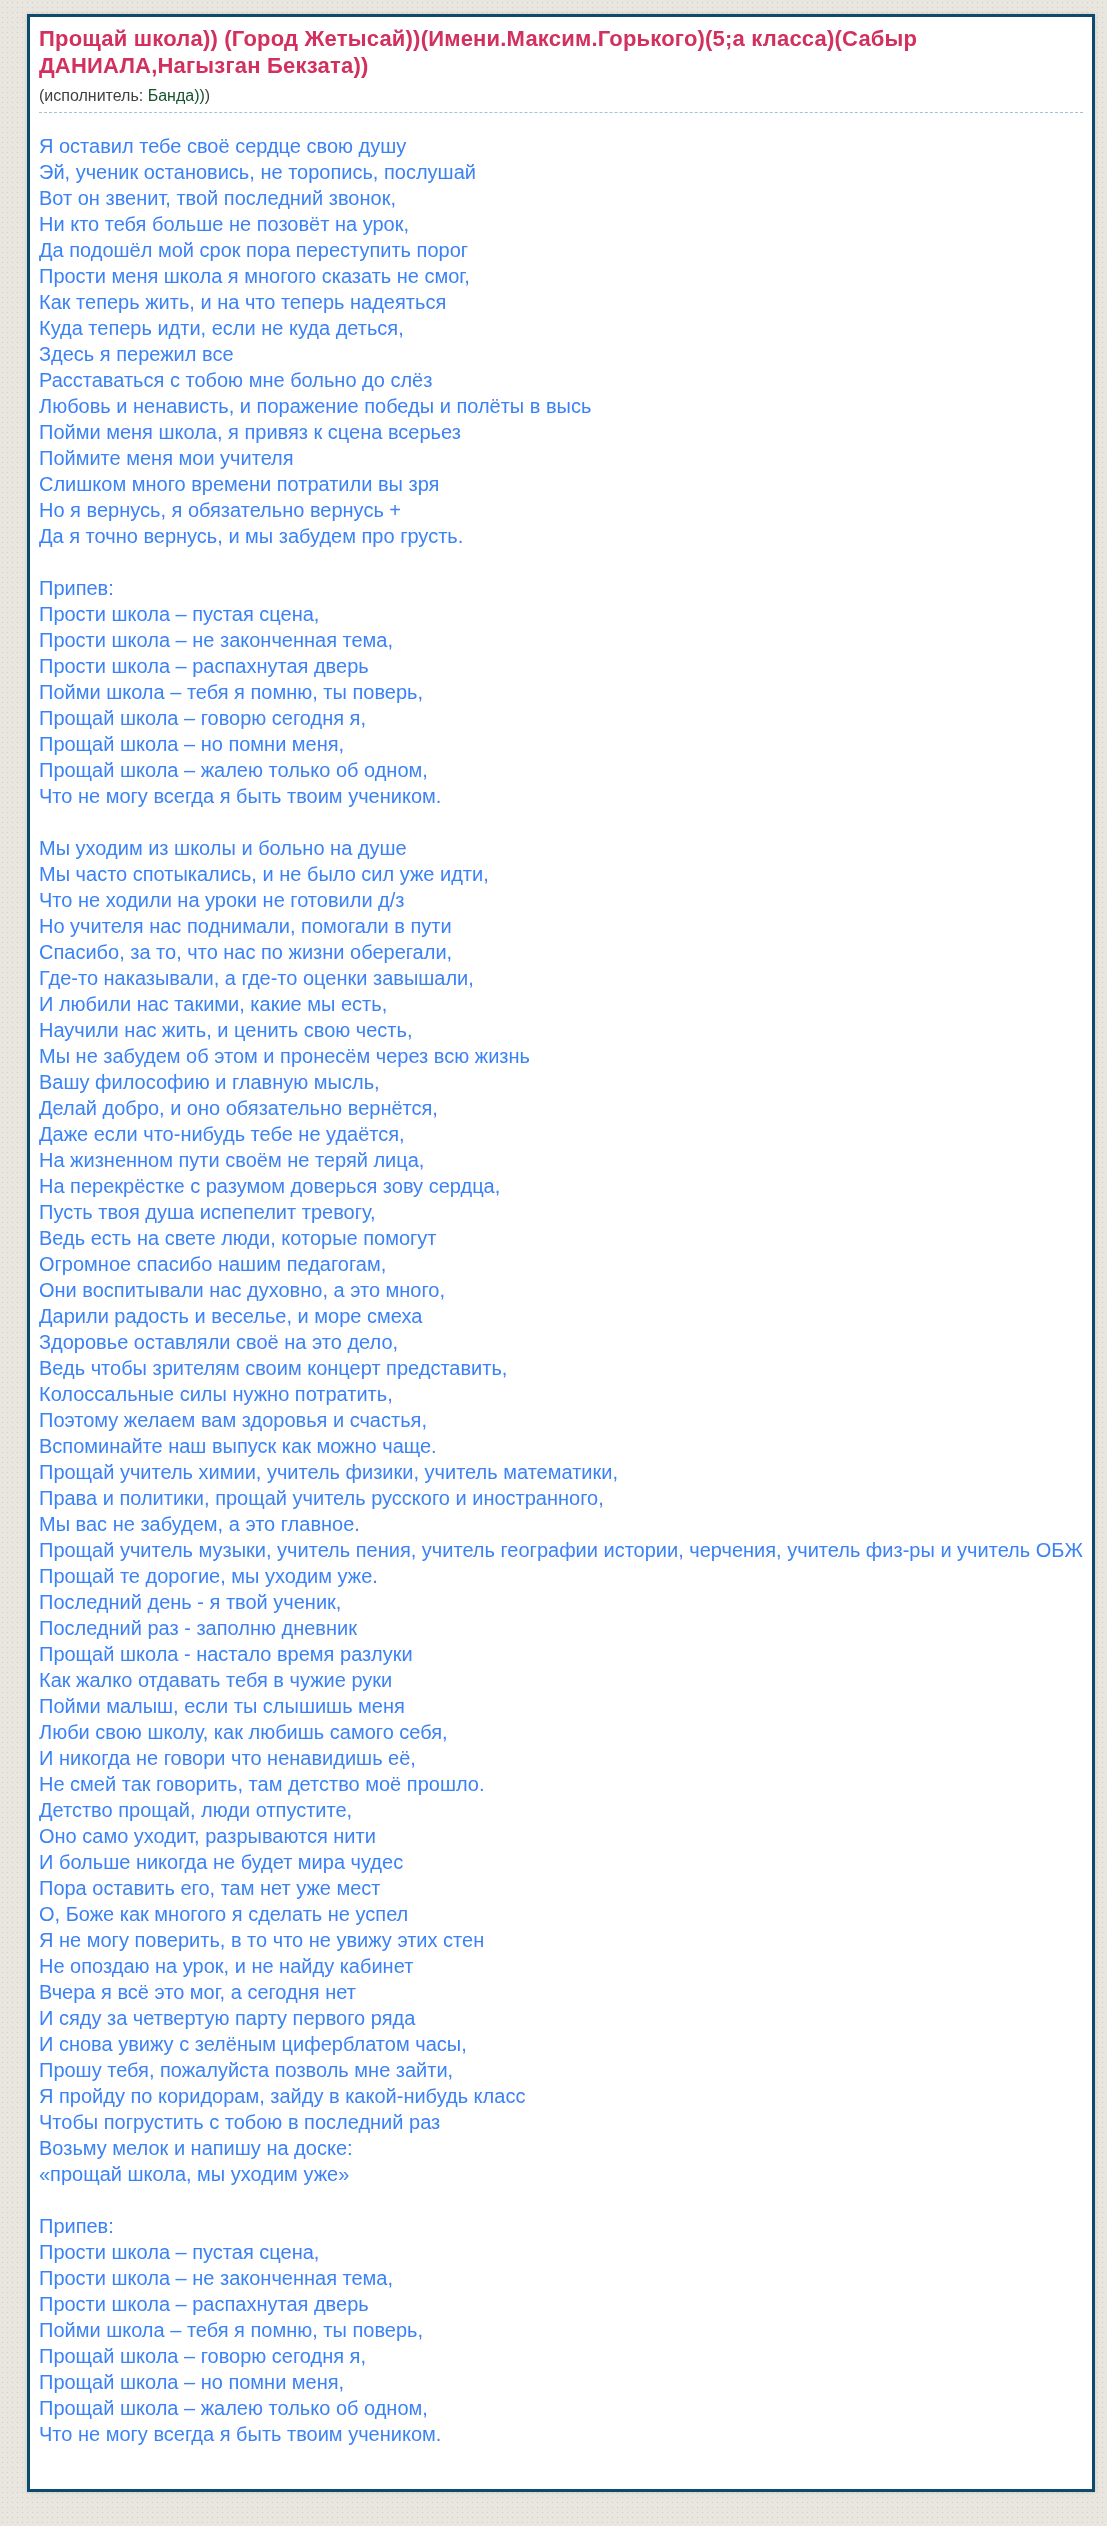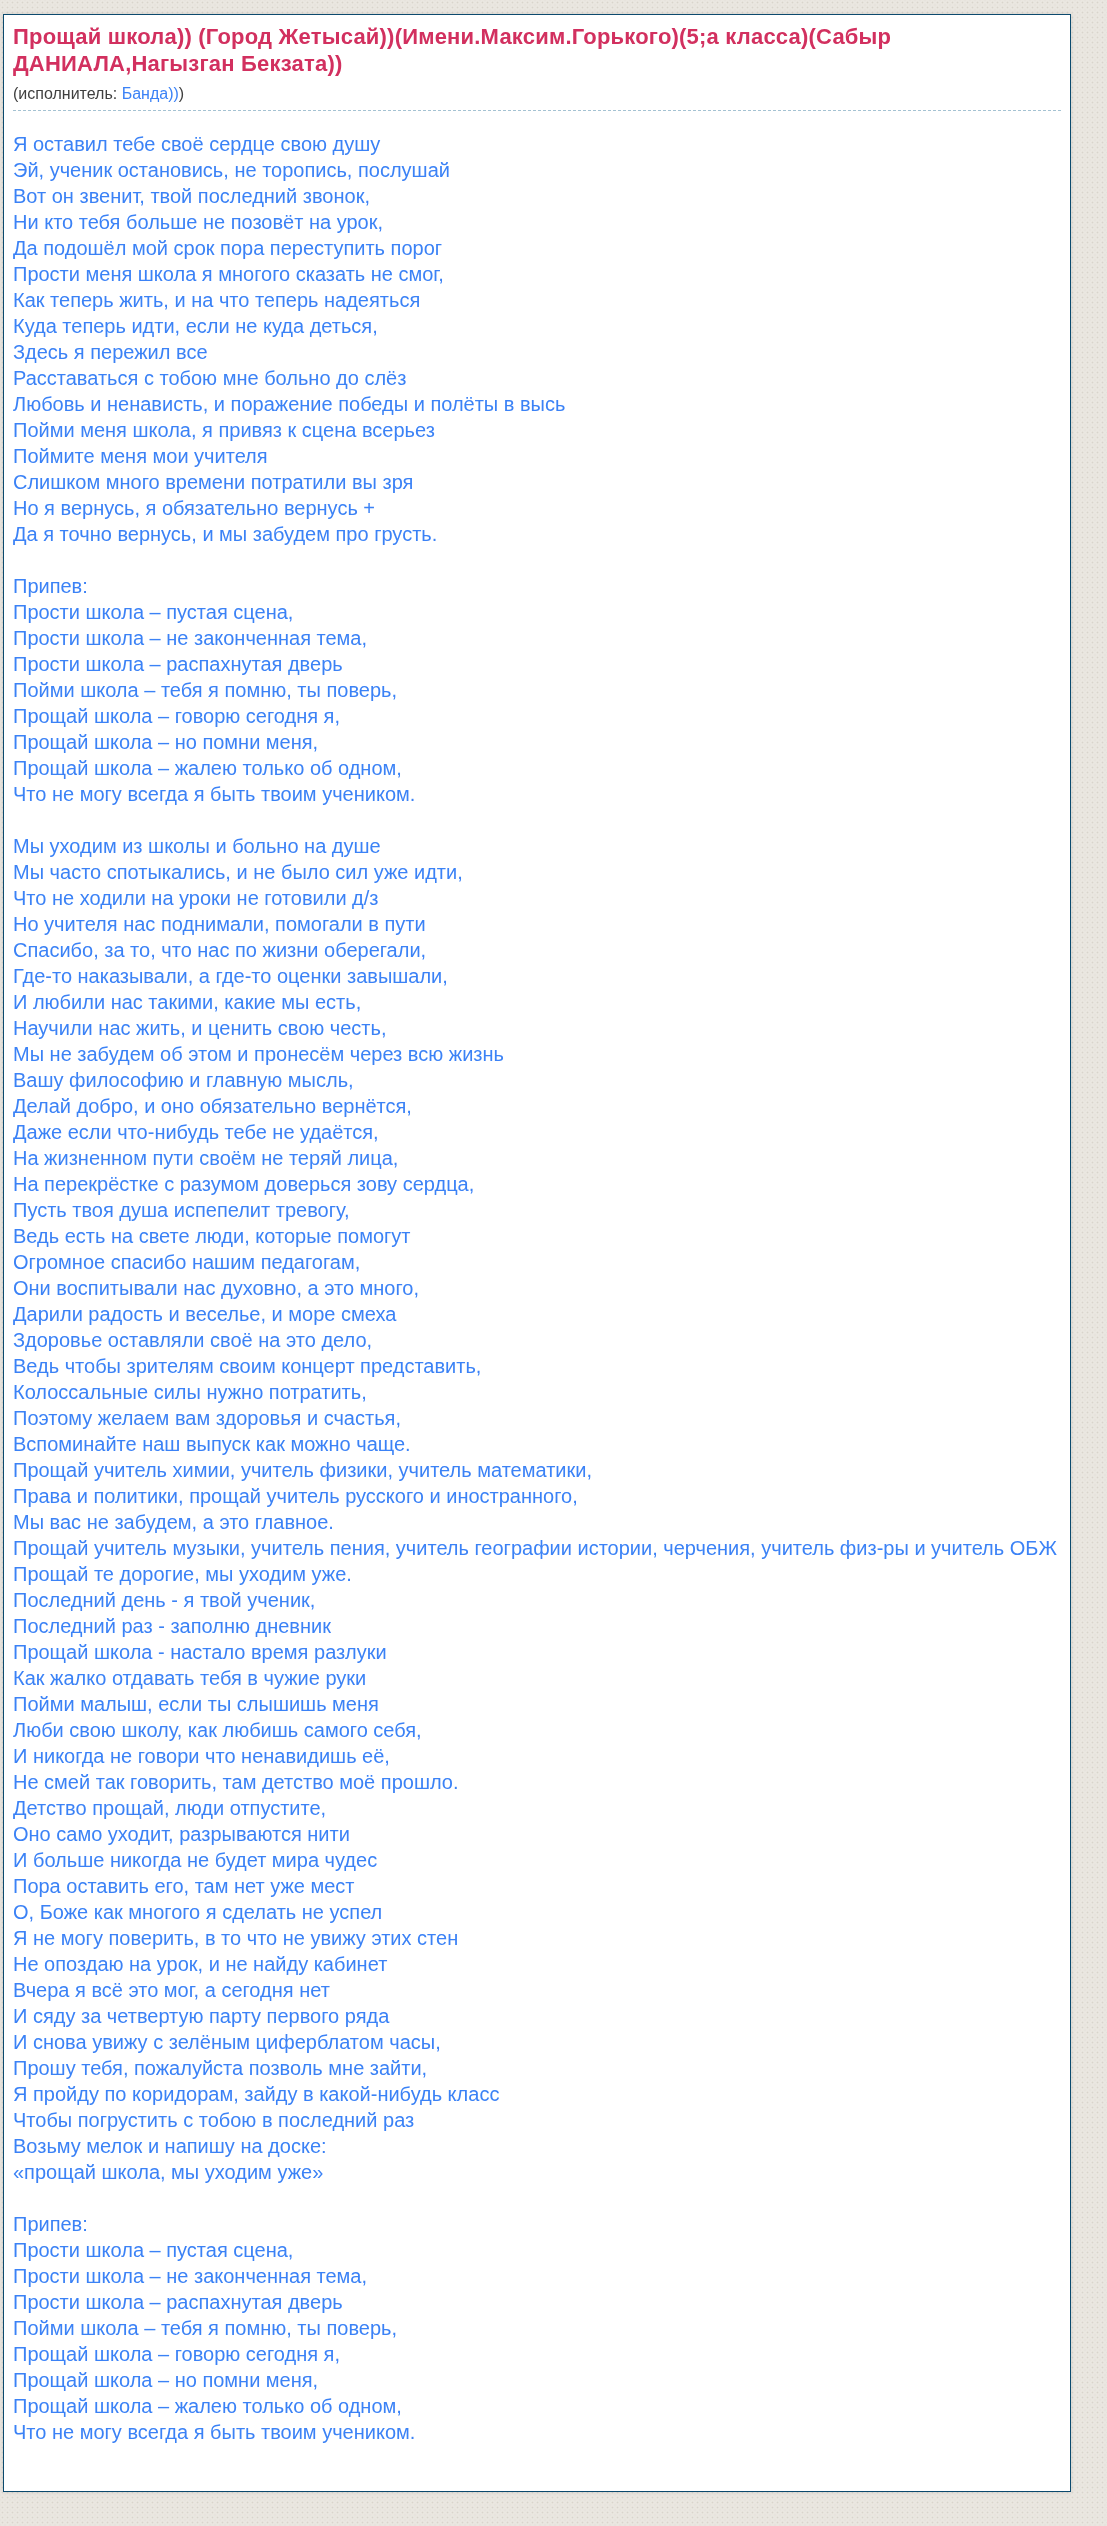--- a/index.html
+++ b/index.html
@@ -11,43 +11,43 @@
     background-color:#eae7e1;
     background-image:
       radial-gradient(#d9d4cc 0.8px, transparent 1.1px),
       radial-gradient(#e2ded7 0.8px, transparent 1.1px);
     background-size:5px 5px, 5px 5px;
     background-position:0 0, 2.5px 2.5px;
     position:relative;
   }
   .card {
     position:absolute;
-    left:3px; top:14px;
+    left:27px; top:14px;
     width:1068px; height:2478px;
     background:#ffffff;
-    border:1px solid #0c4a6e;
+    border:3px solid #0c4a6e;
     box-shadow:0 0 4px rgba(0,0,0,0.12);
     padding:8px 9px 20px 9px;
     overflow:hidden;
   }
   .song-title {
     color:#d2305f;
     font-size:22px;
     line-height:27px;
     font-weight:bold;
     letter-spacing:0.2px;
   }
   .performer-line {
     margin-top:7px;
     font-size:16px;
     line-height:20px;
     color:#3f3f3f;
   }
   .performer-link {
-    color:#3b82f6;
+    color:#14532d;
     text-decoration:none;
     cursor:pointer;
   }
   .separator {
     margin-top:6px;
     border-bottom:1px dashed #a4c2d2;
     height:1px;
     width:100%;
   }
   .lyrics {

